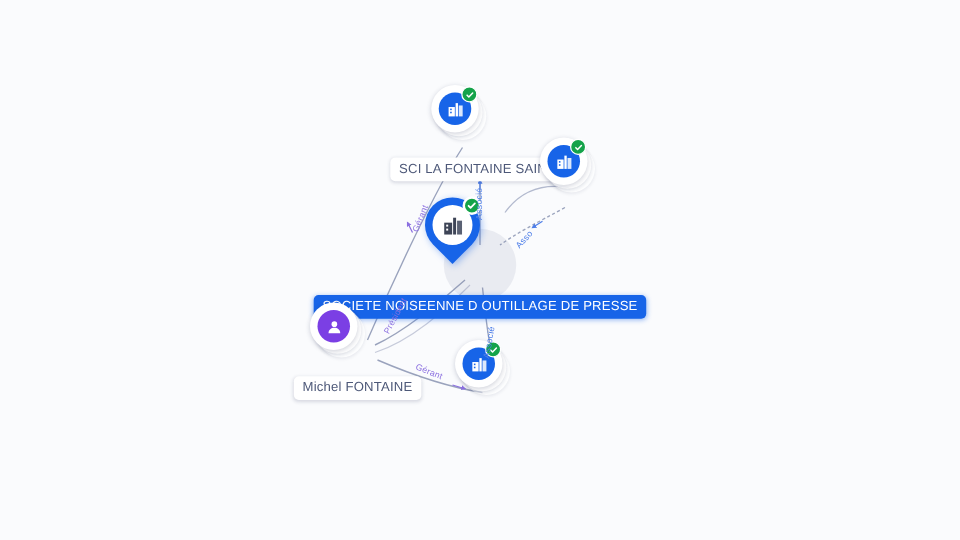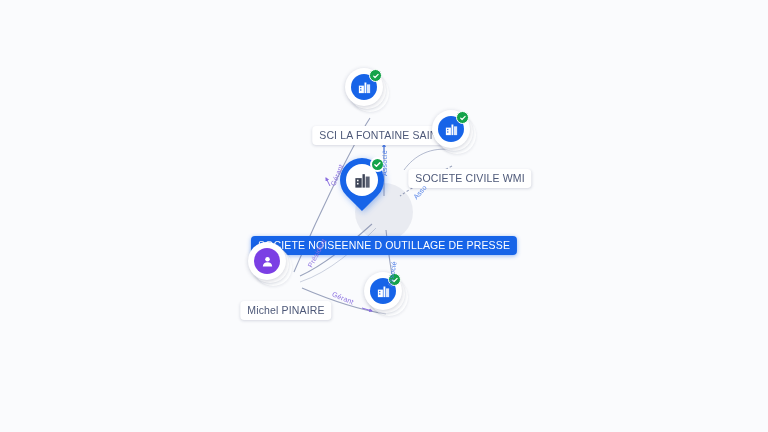--- a/index.html
+++ b/index.html
@@ -230,21 +230,20 @@
           </svg>
         </div>
         <div class="badge">
           <svg width="8" height="8" viewBox="0 0 12 12">
             <path d="M2.5,6.2 L4.6,8.3 L9.2,3.6" stroke="#ffffff" stroke-width="1.8" fill="none" stroke-linecap="round" stroke-linejoin="round"></path>
           </svg>
         </div>
       </div>
     </div>
   </div>
-  <div class="node-label" style="left:470px; top:169px;">SOCIETE CIVILE WMI</div>
 
   <div class="node" style="left:384px; top:212px;">
     <div class="node-visual" style="left:0; top:0;">
       <div class="pin-halo"></div>
       <div class="pin-wrap" style="position:relative; left:-22px; top:-28px;">
         <div class="pin-shape"></div>
         <div class="pin-hole">
           <svg width="19" height="19" viewBox="0 0 24 24">
             <rect x="3" y="9" width="8" height="12" fill="#3d4456"></rect>
             <rect x="12" y="4" width="3" height="17" fill="#3d4456"></rect>
@@ -270,21 +269,21 @@
       <div class="circle-node" style="position:relative;left:-19px;top:-23px;">
         <div class="inner person">
           <svg width="15" height="15" viewBox="0 0 24 24">
             <circle cx="12" cy="8.5" r="3.6" fill="#ffffff"></circle>
             <path d="M4.5,20 C4.5,15.4 8,13 12,13 C16,13 19.5,15.4 19.5,20 Z" fill="#ffffff"></path>
           </svg>
         </div>
       </div>
     </div>
   </div>
-  <div class="node-label" style="left:286px; top:301px;">Michel PINAIRE</div>
+  <div class="node-label" style="left:286px; top:301px;">Michel FONTAINE</div>
 
   <div class="node" style="left:402px; top:314px;">
     <div class="node-visual">
       <div class="stack" style="width:38px;height:38px;left:-13px;top:-17px;opacity:0.55;"></div>
       <div class="stack" style="width:38px;height:38px;left:-16px;top:-20px;opacity:0.8;"></div>
       <div class="circle-node" style="position:relative;left:-19px;top:-23px;">
         <div class="inner company">
           <svg width="15" height="15" viewBox="0 0 24 24">
             <rect x="3" y="9" width="8" height="12" fill="#ffffff"></rect>
             <rect x="12" y="4" width="3" height="17" fill="#ffffff"></rect>

